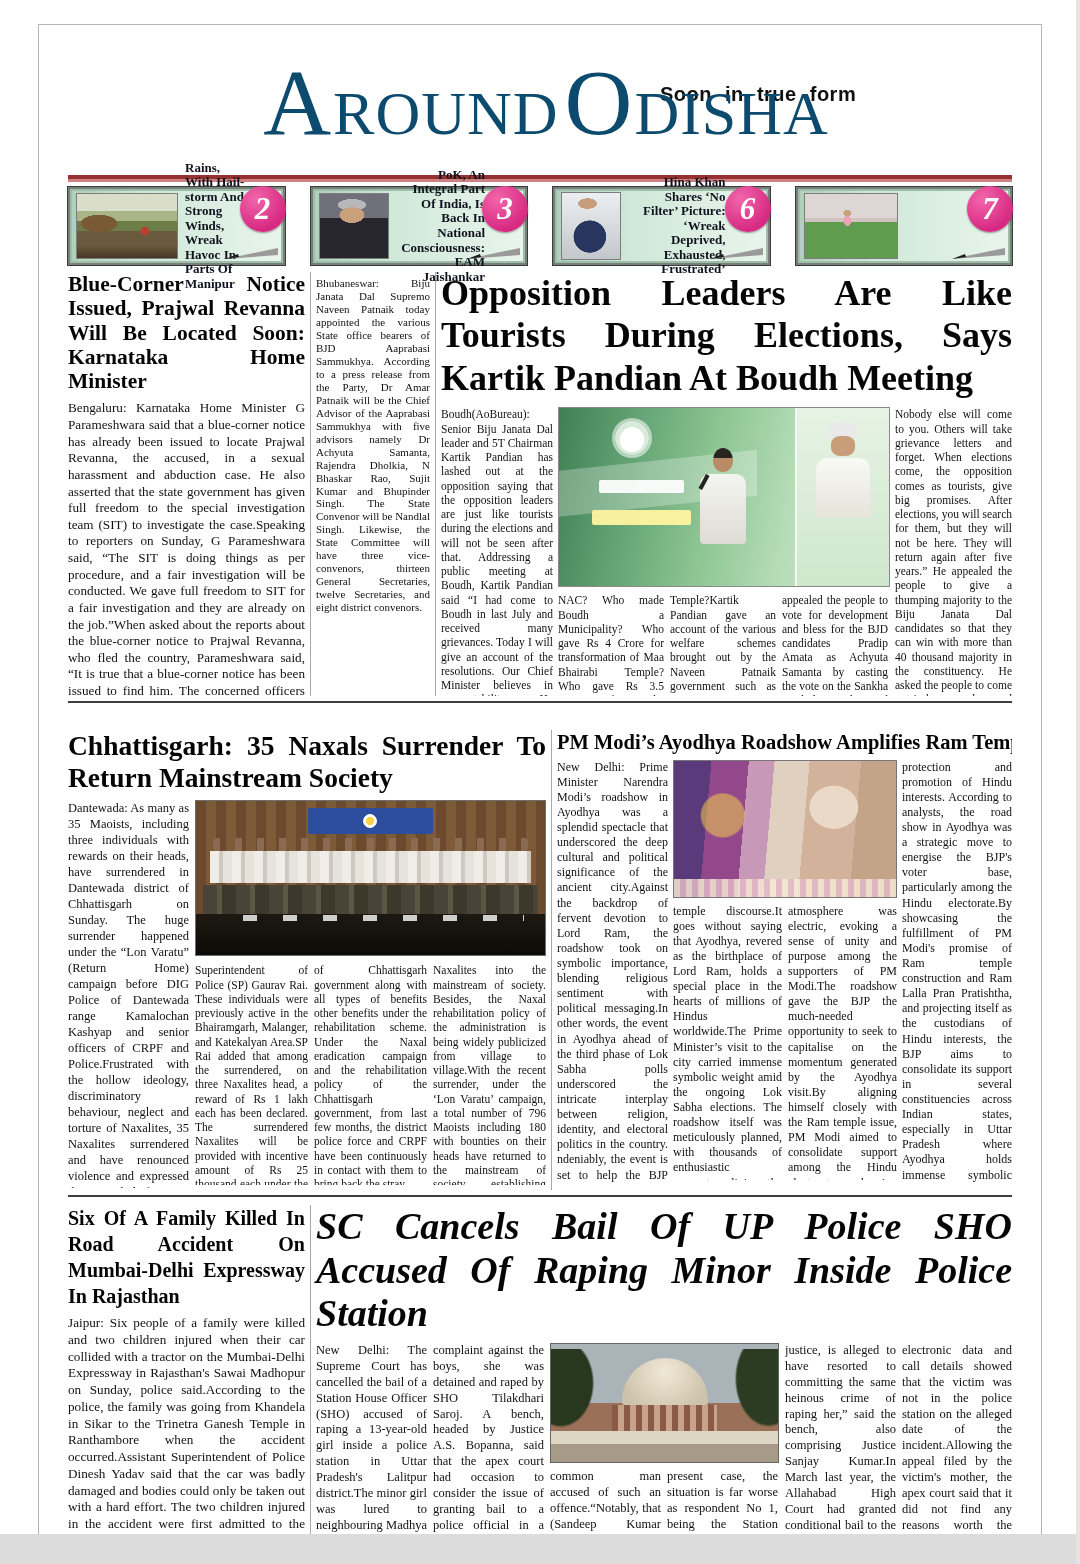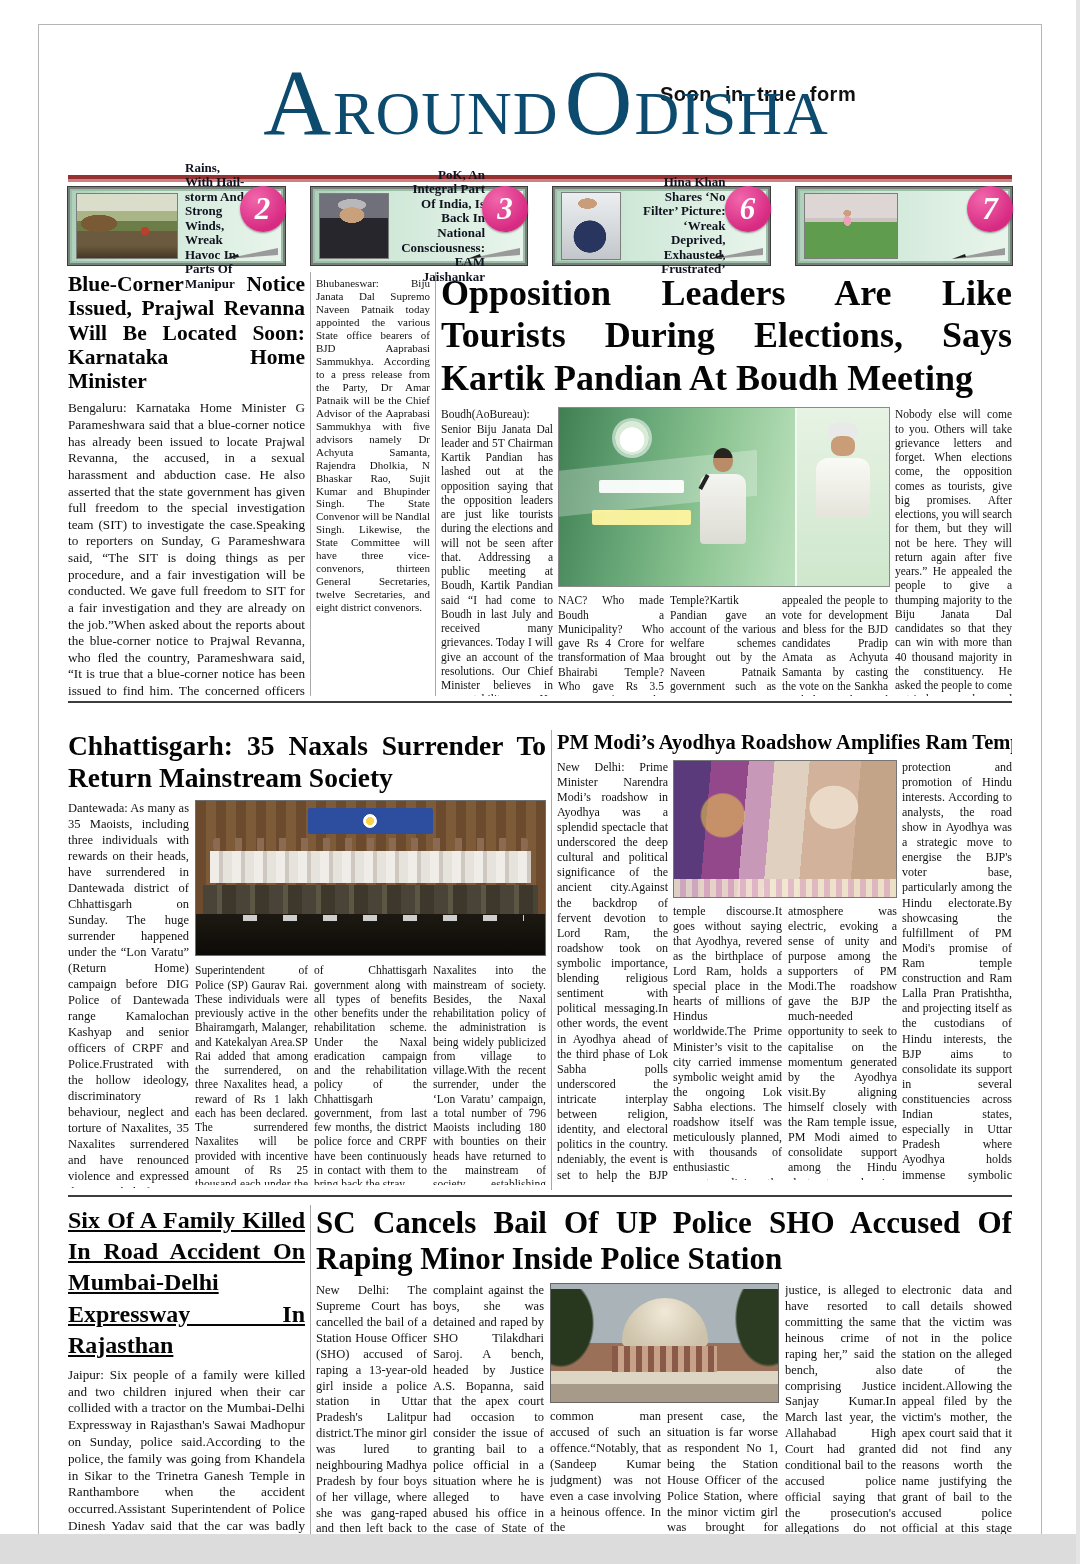--- a/index.html
+++ b/index.html
@@ -146,24 +146,24 @@
       linear-gradient(95deg,#5a3a7a 0 16%,#93488c 16% 32%,#c898b8 32% 43%,#e0d0c0 43% 58%,#d2b29a 58% 80%,#c4a488 80%);}
   .modi-img::after{content:"";position:absolute;left:0;right:0;bottom:0;height:13%;opacity:.85;
       background:repeating-linear-gradient(90deg,#f5ead2 0 6px,#e2b9c9 6px 12px);}
   .modi-cols{display:flex;gap:6px;margin-top:6px;height:276px;overflow:hidden;}
   .modi-cols .modi-col{width:109px;}
   .modi-c4{flex:1;min-width:0;}
 
   
   .row3{display:flex;height:352px;overflow:hidden;padding-top:4px;}
   .fam{width:237px;flex:none;}
-  .fam h3{font-size:24px;line-height:1.3;font-weight:bold;text-align:justify;text-decoration:underline;}
+  .fam h3{font-size:20px;line-height:1.3;font-weight:bold;text-align:justify;}
   .fam .art-body{font-size:13.2px;line-height:1.27;margin-top:6px;height:266px;}
   .sc{flex:1;min-width:0;}
-  .sc h2{font-size:31px;line-height:1.15;font-weight:bold;text-align:justify;}
+  .sc h2{font-size:38px;line-height:1.15;font-weight:bold;text-align:justify;font-style:italic;}
   .sc-body{display:flex;gap:6px;margin-top:7px;height:268px;overflow:hidden;}
   .sc-col{width:111px;flex:none;font-size:12.5px;line-height:1.27;text-align:justify;overflow:hidden;}
   .sc-mid{width:229px;flex:none;}
   .sc-img{position:relative;height:118px;border:1px solid #666;overflow:hidden;
       background:linear-gradient(180deg,#aab4b8 0 50%,#9a7058 50% 74%,#ddd6c4 74% 85%,#a89a88 85%);}
   .sci-dome{position:absolute;left:50%;top:12%;transform:translateX(-50%);width:86px;height:50px;
       background:radial-gradient(circle at 50% 28%,#f0e9d7,#cdc2aa 80%);
       border-radius:50% 50% 10% 10%/85% 85% 12% 12%;}
   .sci-colonnade{position:absolute;left:27%;right:27%;top:52%;height:22%;
       background:repeating-linear-gradient(90deg,#8a5a48 0 6px,#c8a288 6px 12px);}

